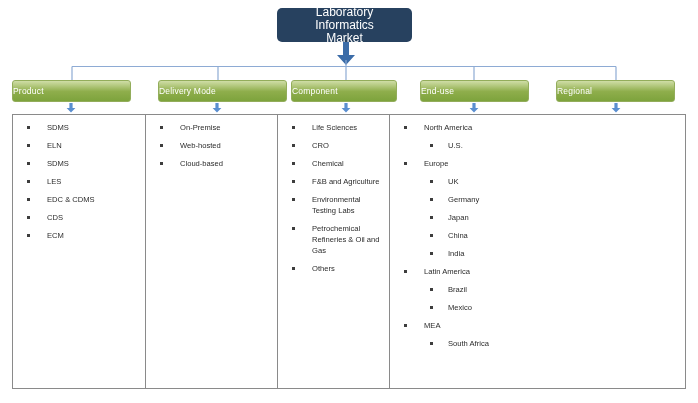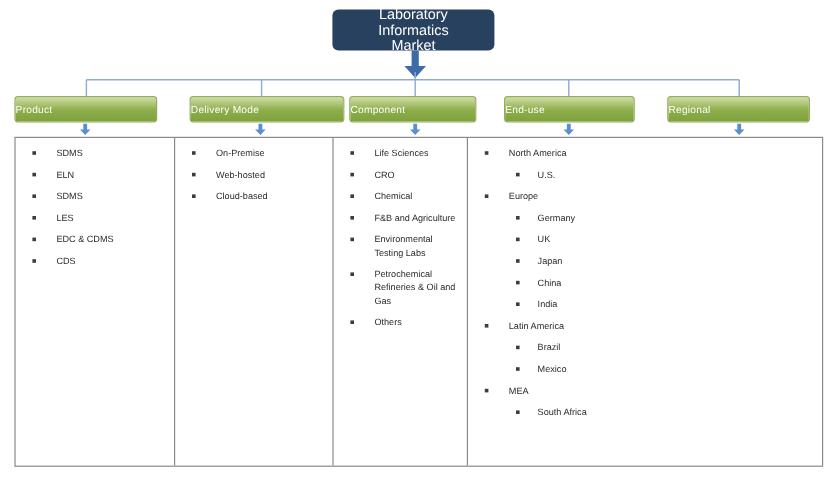--- a/index.html
+++ b/index.html
@@ -151,20 +151,21 @@
 
 <div id="content">
   <div class="col" id="col-0">
       <ul class="lvl1">
         <li class="item"><span class="bullet"></span><span>SDMS</span></li>
         <li class="item"><span class="bullet"></span><span>ELN</span></li>
         <li class="item"><span class="bullet"></span><span>SDMS</span></li>
         <li class="item"><span class="bullet"></span><span>LES</span></li>
         <li class="item"><span class="bullet"></span><span>EDC &amp; CDMS</span></li>
         <li class="item"><span class="bullet"></span><span>CDS</span></li>
+        <li class="item"><span class="bullet"></span><span>ECM</span></li>
       </ul>
     </div>
   <div class="col" id="col-1">
       <ul class="lvl1">
         <li class="item"><span class="bullet"></span><span>On-Premise</span></li>
         <li class="item"><span class="bullet"></span><span>Web-hosted</span></li>
         <li class="item"><span class="bullet"></span><span>Cloud-based</span></li>
       </ul>
     </div>
   <div class="col" id="col-3">
@@ -176,22 +177,22 @@
         <li class="item"><span class="bullet"></span><span>Environmental Testing Labs</span></li>
         <li class="item"><span class="bullet"></span><span>Petrochemical Refineries &amp; Oil and Gas</span></li>
         <li class="item"><span class="bullet"></span><span>Others</span></li>
       </ul>
     </div>
   <div class="col" id="col-4">
       <ul class="lvl1">
         <li class="item"><span class="bullet"></span><span>North America</span></li>
         <li class="sub"><span class="bullet"></span><span>U.S.</span></li>
         <li class="item"><span class="bullet"></span><span>Europe</span></li>
+        <li class="sub"><span class="bullet"></span><span>UK</span></li>
         <li class="sub"><span class="bullet"></span><span>Germany</span></li>
-        <li class="sub"><span class="bullet"></span><span>UK</span></li>
         <li class="sub"><span class="bullet"></span><span>Japan</span></li>
         <li class="sub"><span class="bullet"></span><span>China</span></li>
         <li class="sub"><span class="bullet"></span><span>India</span></li>
         <li class="item"><span class="bullet"></span><span>Latin America</span></li>
         <li class="sub"><span class="bullet"></span><span>Brazil</span></li>
         <li class="sub"><span class="bullet"></span><span>Mexico</span></li>
         <li class="item"><span class="bullet"></span><span>MEA</span></li>
         <li class="sub"><span class="bullet"></span><span>South Africa</span></li>
       </ul>
     </div>

